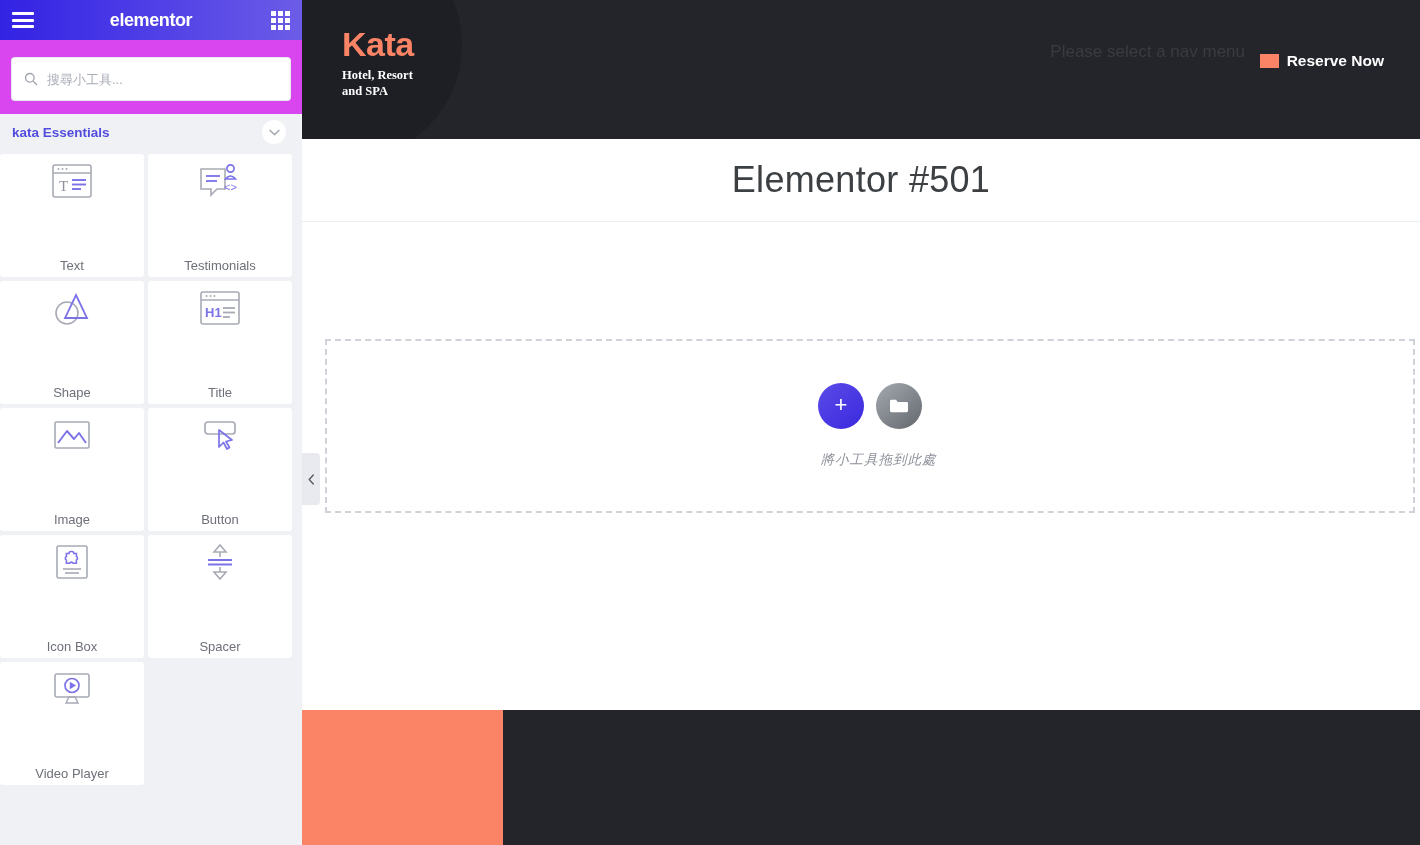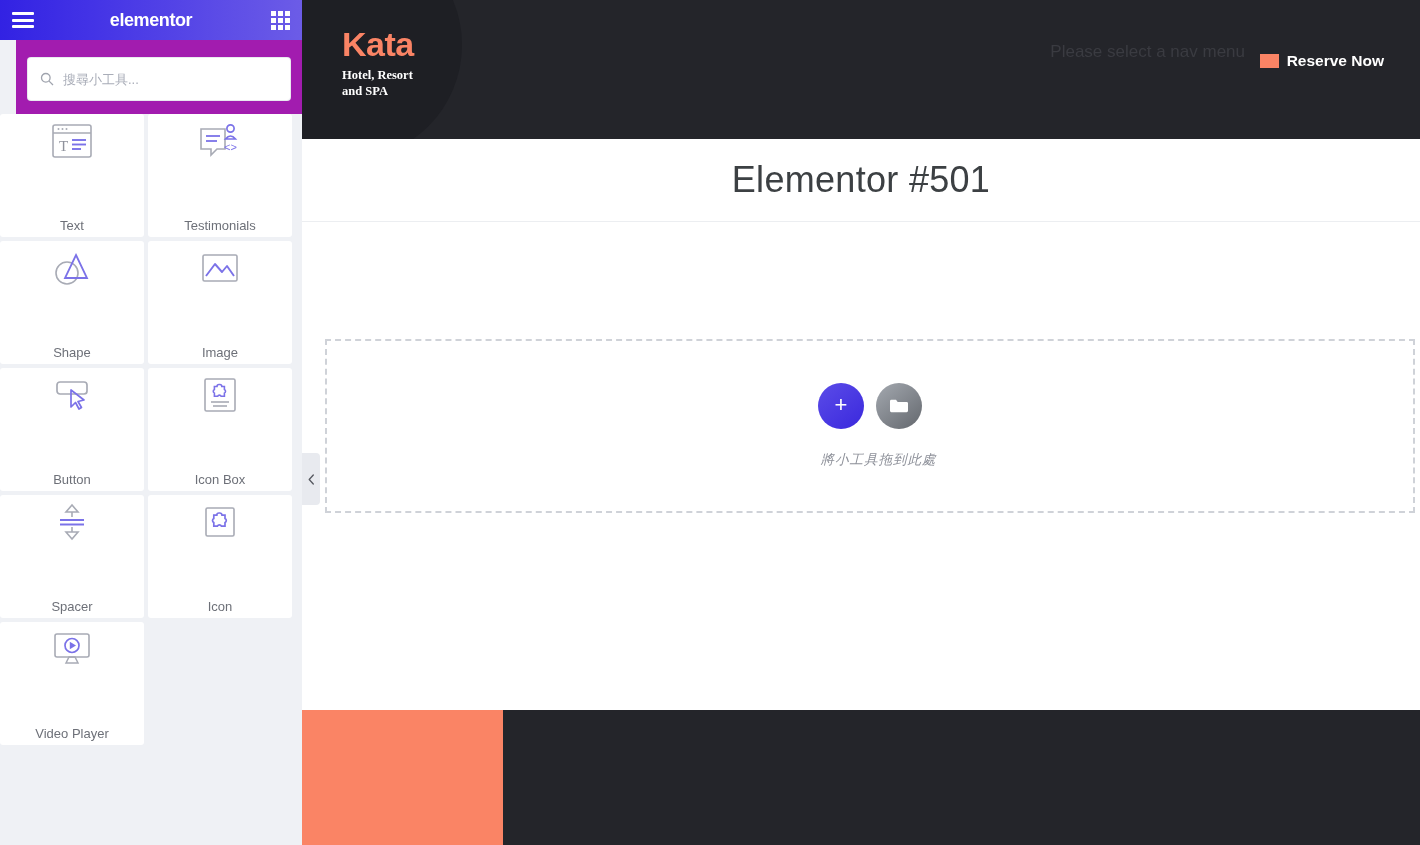--- a/index.html
+++ b/index.html
@@ -44,21 +44,21 @@
   .tab.inactive { background: #e9ebf0; color: #9b9fac; }
   .tab-divider { width: 1px; background: #dcdfe7; }
   #tab-pointer {
     position: absolute; left: 63px; top: 41px;
     width: 0; height: 0;
     border-left: 8px solid transparent; border-right: 8px solid transparent;
     border-top: 8px solid #ffffff;
     z-index: 2;
   }
 
-  #search-wrap { padding: 18px 12px 14px 12px; background: #a21caf; margin-left: 16px; }
+  #search-wrap { padding: 18px 12px 14px 12px; background: #d946ef; }
   #search-box {
     height: 42px; background: #fff; border-radius: 3px;
     display: flex; align-items: center; padding: 0 12px;
     box-shadow: 0 0 0 1px #e8eaef;
   }
   #search-box svg { flex: 0 0 14px; margin-right: 9px; }
   #search-input {
     border: 0; outline: 0; flex: 1; font-size: 13px;
     color: #3f444d; font-family: "Liberation Sans", sans-serif;
     background: transparent;
@@ -197,20 +197,28 @@
     <div id="search-wrap">
       <div id="search-box">
         <svg width="14" height="14" viewBox="0 0 14 14">
           <circle cx="5.8" cy="5.8" r="4.3" fill="none" stroke="#a0a4ae" stroke-width="1.3"></circle>
           <line x1="9.1" y1="9.1" x2="13" y2="13" stroke="#a0a4ae" stroke-width="1.3"></line>
         </svg>
         <input id="search-input" type="text" placeholder="搜尋小工具..." style="">
       </div>
     </div>
 
+    <div id="cat-head">
+      <div id="cat-title">kata Essentials</div>
+      <div id="cat-toggle">
+        <svg width="11" height="7" viewBox="0 0 11 7">
+          <polyline points="1,1.4 5.5,5.6 10,1.4" fill="none" stroke="#a9adb6" stroke-width="1.5" stroke-linecap="round" stroke-linejoin="round"></polyline>
+        </svg>
+      </div>
+    </div>
 
     <div id="widget-grid">
 
       <div class="widget">
         <div class="widget-icon">
           <svg width="44" height="38" viewBox="0 0 44 38">
             <rect x="3" y="3" width="38" height="32" rx="2" fill="none" stroke="#a8abb5" stroke-width="1.6"></rect>
             <line x1="3" y1="11" x2="41" y2="11" stroke="#a8abb5" stroke-width="1.4"></line>
             <circle cx="8.5" cy="7" r="1" fill="#a8abb5"></circle>
               <circle cx="12.5" cy="7" r="1" fill="#a8abb5"></circle>
@@ -241,20 +249,36 @@
       <div class="widget">
         <div class="widget-icon">
           <svg width="42" height="38" viewBox="0 0 42 38">
             <circle cx="16" cy="24" r="11" fill="none" stroke="#a8abb5" stroke-width="1.6"></circle>
             <polygon points="25,6 36,29 14,29" fill="none" stroke="#7b72e8" stroke-width="1.8"></polygon>
           </svg>
         </div>
         <div class="widget-label">Shape</div>
       </div>
 
+      <div class="widget">
+        <div class="widget-icon">
+          <svg width="44" height="38" viewBox="0 0 44 38">
+            <rect x="3" y="3" width="38" height="32" rx="2" fill="none" stroke="#a8abb5" stroke-width="1.6"></rect>
+            <line x1="3" y1="11" x2="41" y2="11" stroke="#a8abb5" stroke-width="1.4"></line>
+            <circle cx="8.5" cy="7" r="1" fill="#a8abb5"></circle>
+              <circle cx="12.5" cy="7" r="1" fill="#a8abb5"></circle>
+            <circle cx="16.5" cy="7" r="1" fill="#a8abb5"></circle>
+            <text x="7" y="28" font-family="Liberation Sans, sans-serif" font-size="13" font-weight="bold" fill="#7b72e8">H1</text>
+            <line x1="25" y1="19" x2="37" y2="19" stroke="#a8abb5" stroke-width="1.8"></line>
+            <line x1="25" y1="23.5" x2="37" y2="23.5" stroke="#a8abb5" stroke-width="1.8"></line>
+            <line x1="25" y1="28" x2="32" y2="28" stroke="#a8abb5" stroke-width="1.8"></line>
+          </svg>
+        </div>
+        <div class="widget-label">Title</div>
+      </div>
 
       <div class="widget">
         <div class="widget-icon">
           <svg width="44" height="36" viewBox="0 0 44 36">
             <rect x="5" y="5" width="34" height="26" rx="1.5" fill="none" stroke="#a8abb5" stroke-width="1.6"></rect>
             <polyline points="8,26 17,14 24,22 29,16 36,26" fill="none" stroke="#7b72e8" stroke-width="1.9" stroke-linejoin="round"></polyline>
           </svg>
         </div>
         <div class="widget-label">Image</div>
       </div>
@@ -289,30 +313,20 @@
             <line x1="19" y1="10" x2="19" y2="15" stroke="#a8abb5" stroke-width="1.6"></line>
             <line x1="7" y1="18" x2="31" y2="18" stroke="#7b72e8" stroke-width="2"></line>
             <line x1="7" y1="22.5" x2="31" y2="22.5" stroke="#7b72e8" stroke-width="2"></line>
             <line x1="19" y1="25" x2="19" y2="30" stroke="#a8abb5" stroke-width="1.6"></line>
             <path d="M19 37 L13 30 H25 Z" fill="none" stroke="#a8abb5" stroke-width="1.6"></path>
           </svg>
         </div>
         <div class="widget-label">Spacer</div>
       </div>
 
-      <div class="widget">
-        <div class="widget-icon">
-          <svg width="38" height="38" viewBox="0 0 38 38">
-            <rect x="5" y="5" width="28" height="28" rx="1.5" fill="none" stroke="#a8abb5" stroke-width="1.6"></rect>
-            <path d="M18.8 10 a2.2 2.2 0 0 1 2.2 2.2 h3 v3.4 a2.2 2.2 0 0 1 0 4 v3.6 h-3.6 a2.2 2.2 0 0 0-4 0 h-3.6
-                     v-3.6 a2.2 2.2 0 0 1 0-4 v-3.4 h3 a2.2 2.2 0 0 1 2.2-2.2 z" fill="none" stroke="#7b72e8" stroke-width="1.7"></path>
-          </svg>
-        </div>
-        <div class="widget-label">Icon</div>
-      </div>
 
       <div class="widget">
         <div class="widget-icon">
           <svg width="44" height="38" viewBox="0 0 44 38">
             <rect x="5" y="4" width="34" height="23" rx="2" fill="none" stroke="#a8abb5" stroke-width="1.6"></rect>
             <path d="M16 33 L19 27 H25 L28 33 Z" fill="none" stroke="#a8abb5" stroke-width="1.5"></path>
             <circle cx="22" cy="15.5" r="7" fill="none" stroke="#7b72e8" stroke-width="1.7"></circle>
             <polygon points="19.8,11.8 26,15.5 19.8,19.2" fill="#7b72e8"></polygon>
           </svg>
         </div>

